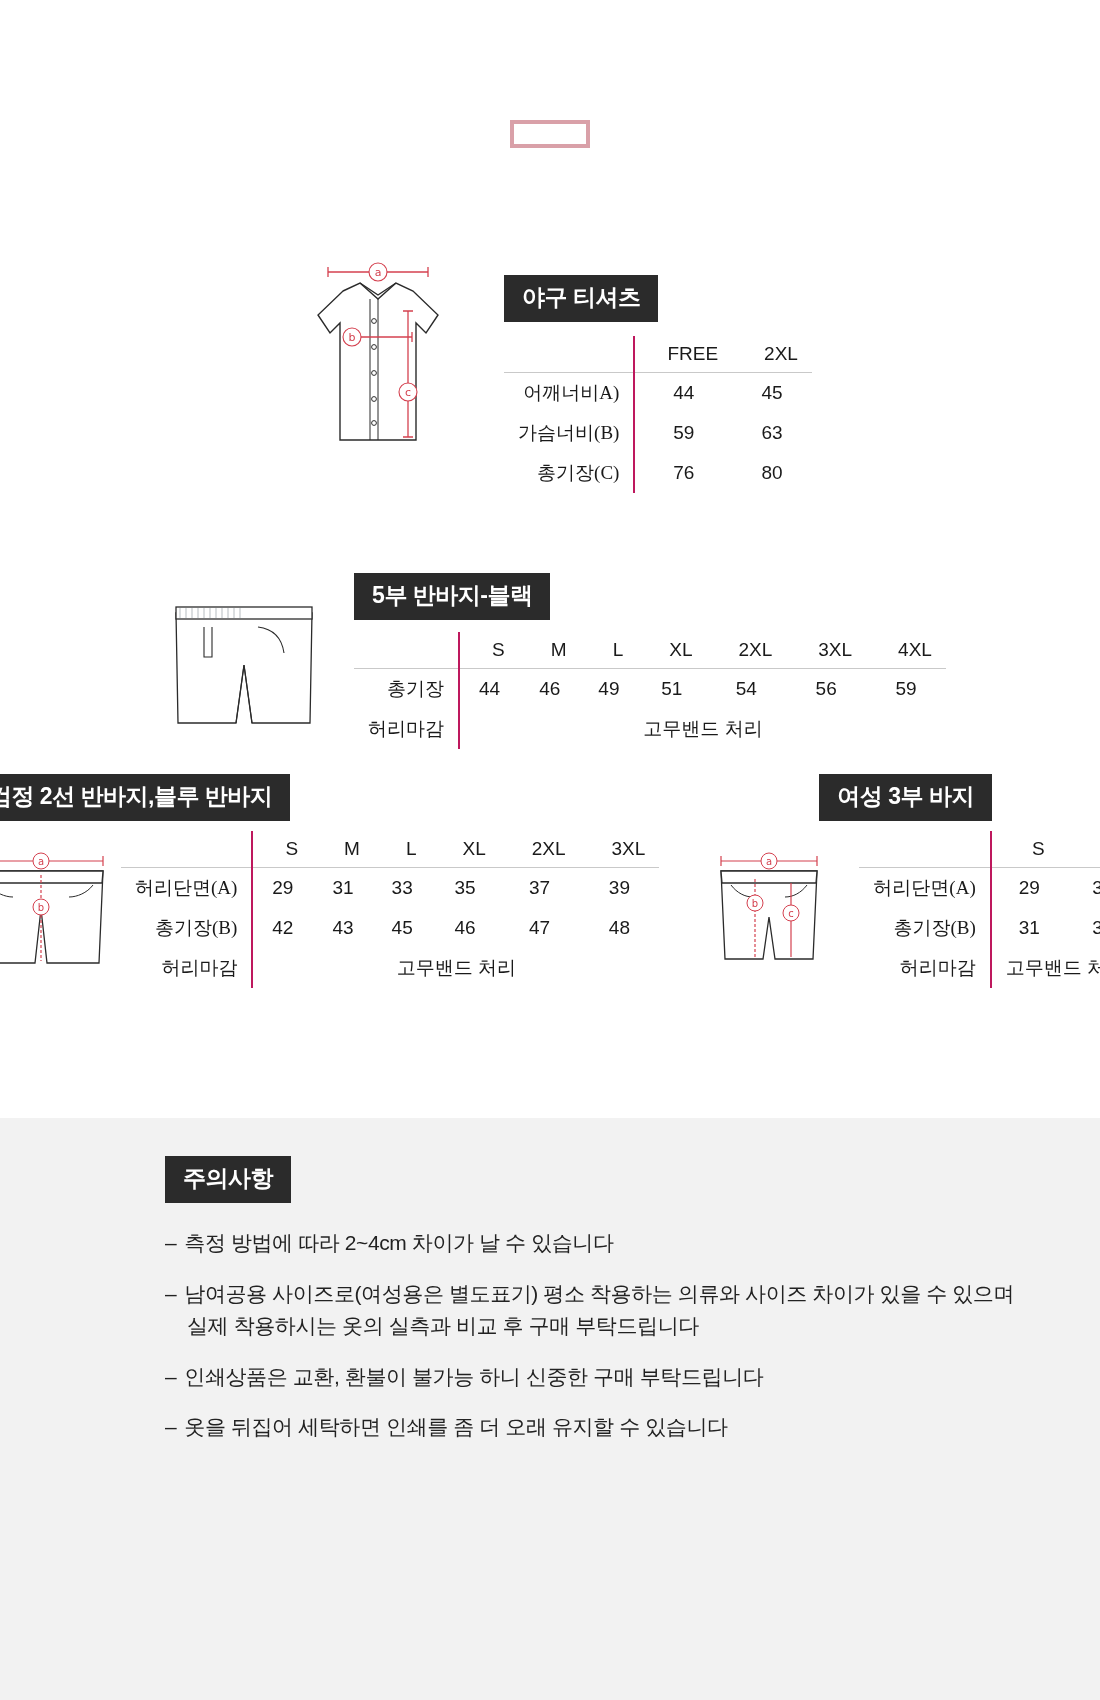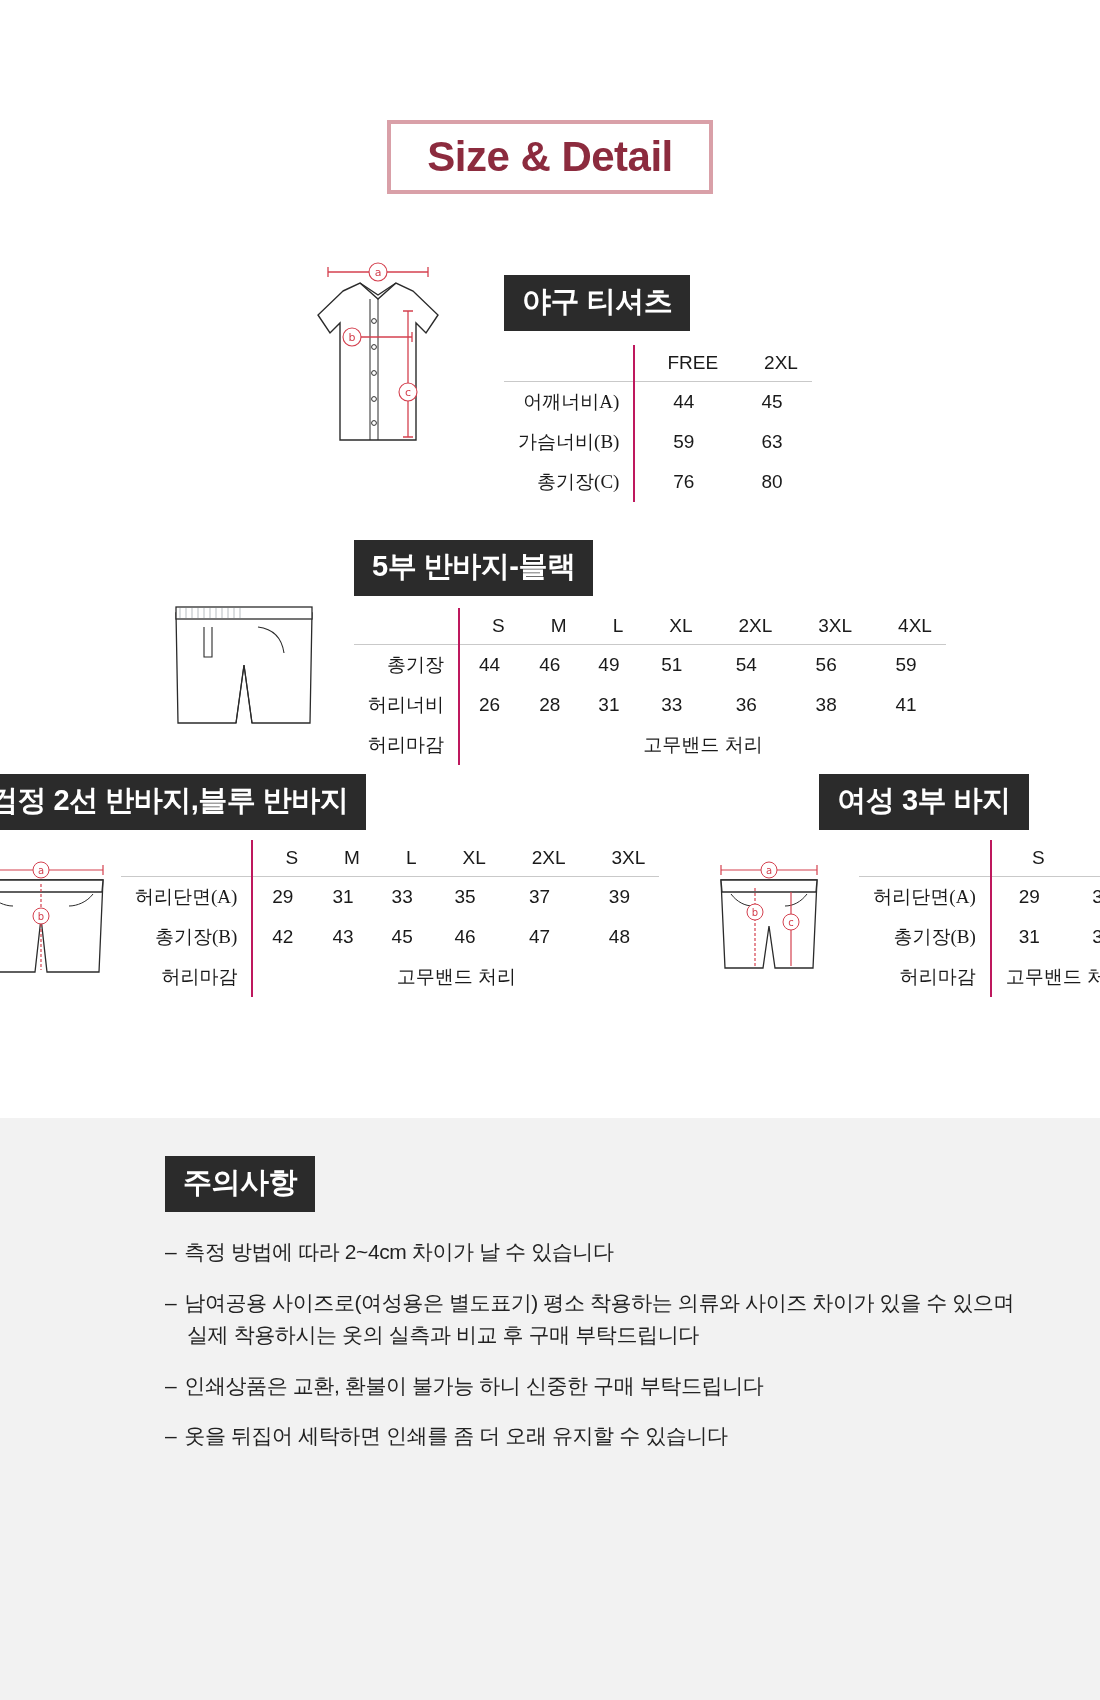--- a/index.html
+++ b/index.html
@@ -51,21 +51,21 @@
     line-height: 1.1;
     margin: 0;
     white-space: nowrap;
   }
 
   
   .tag {
     display: inline-block;
     background: #2b2b2b;
     color: #ffffff;
-    font-size: 29px;
+    font-size: 23px;
     font-weight: bold;
     padding: 7px 18px 9px 18px;
     letter-spacing: -0.5px;
     white-space: nowrap;
   }
 
   
   table.size {
     border-collapse: collapse;
     font-size: 19px;
@@ -107,21 +107,21 @@
   .sec-short1 {
     position: absolute;
     left: 0; top: 540px;
     width: 100%;
     display: flex;
     justify-content: center;
     align-items: flex-start;
   }
   .sec-short1 .figure { width: 180px; padding-top: 55px; }
   .sec-short1 .info { margin-left: 20px; }
-  .sec-short1 .info .tag { margin-bottom: 12px; }
+  .sec-short1 .info .tag { margin-bottom: 12px; margin-top: 33px; }
 
   
   .sec-row {
     position: absolute;
     left: 0; top: 774px;
     width: 100%;
     display: flex;
     justify-content: center;
     align-items: flex-start;
     gap: 40px;
@@ -155,21 +155,20 @@
 
   .dash { margin-right: 8px; }
 </style>
 </head>
 <body>
 
 <div class="header">
   <div class="title-wrap">
     <span class="side l"></span>
     <span class="side r"></span>
-    <h1 class="page-title">Size &amp; Detail</h1>
   </div>
 </div>
 
 <div class="sec-tee">
   <div class="figure">
     <svg width="180" height="220" viewBox="0 0 180 220" xmlns="http://www.w3.org/2000/svg">
 
       <g fill="#ffffff" stroke="#2b2b2b" stroke-width="1.4">
         <path d="M55 36 L72 28 L90 40 L108 28 L125 36 L150 60 L138 78 L128 68 L128 185 L52 185 L52 68 L42 78 L30 60 Z"></path>
         <path d="M72 28 L90 44 L108 28" fill="none"></path>
@@ -279,30 +278,20 @@
           <td class="rowlabel">총기장</td>
           <td>44</td>
           <td>46</td>
           <td>49</td>
           <td>51</td>
           <td>54</td>
           <td>56</td>
           <td>59</td>
         </tr>
         <tr>
-          <td class="rowlabel">허리너비</td>
-          <td>26</td>
-          <td>28</td>
-          <td>31</td>
-          <td>33</td>
-          <td>36</td>
-          <td>38</td>
-          <td>41</td>
-        </tr>
-        <tr>
           <td class="rowlabel">허리마감</td>
           <td class="merged" colspan="7">고무밴드 처리</td>
         </tr>
       </tbody>
     </table>
   </div>
 </div>
 
 <div class="sec-row">
 

